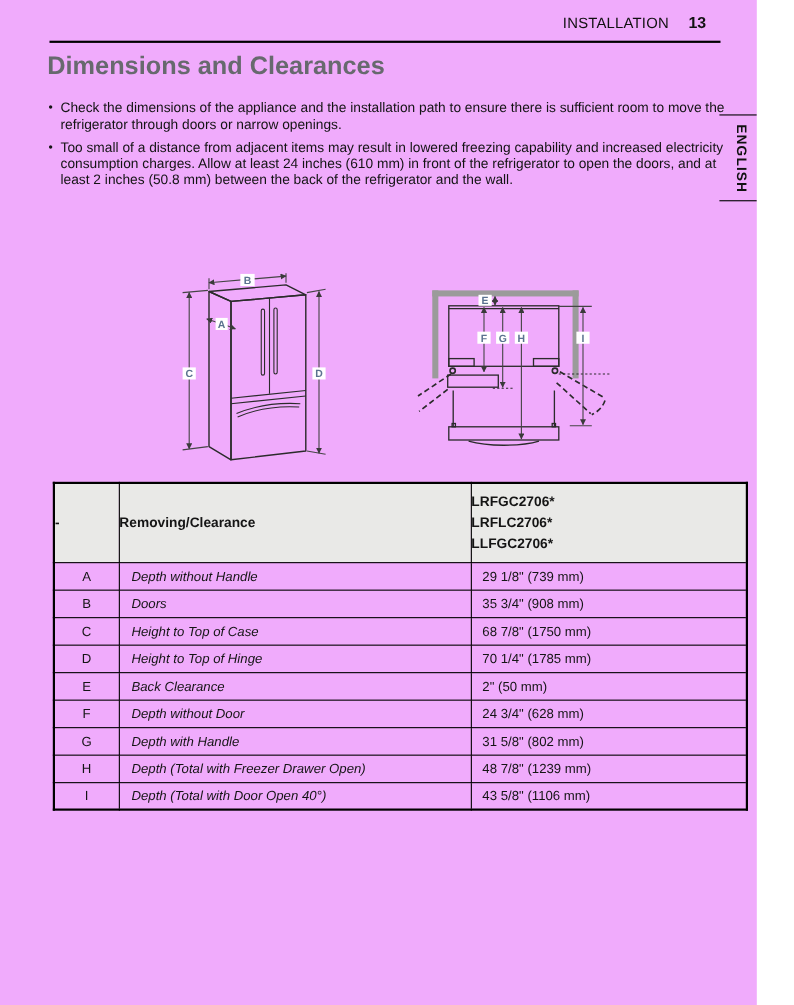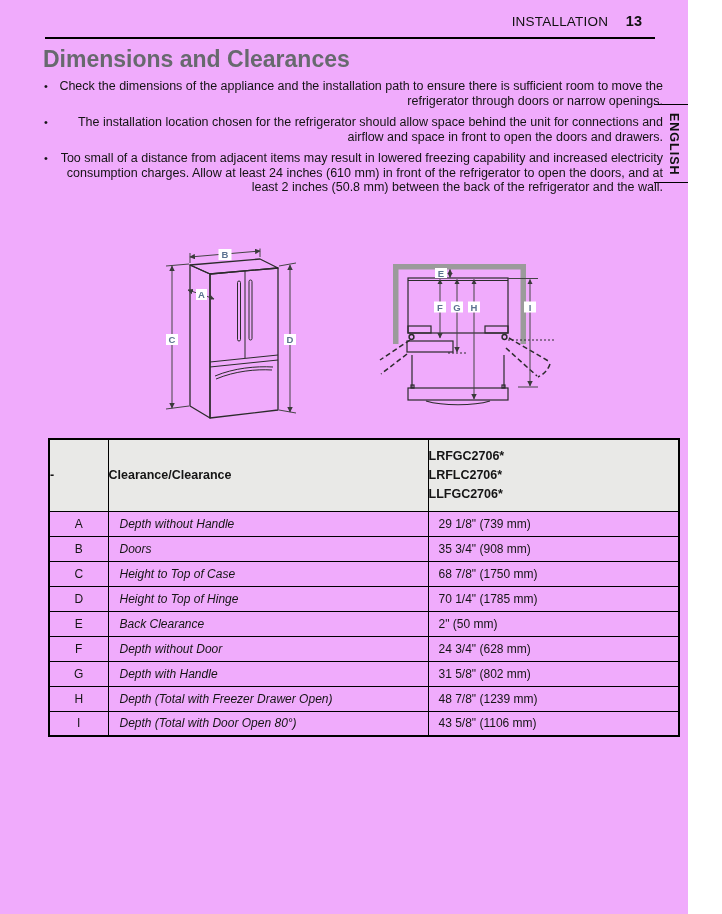--- a/index.html
+++ b/index.html
@@ -17,21 +17,21 @@
   
   .lang-line-top, .lang-line-bottom { position:absolute; right:0; width:34px; height:1px; background:#000; }
   .lang-line-top { top:104px; }
   .lang-line-bottom { top:182px; }
   .lang-text { position:absolute; top:112px; right:7px; height:64px;
                writing-mode:vertical-rl; font-size:12.5px; font-weight:bold;
                letter-spacing:1px; color:#111; text-align:center; }
   
   .title { position:absolute; top:46px; left:43px; font-size:23px; font-weight:bold; color:#67696e; }
   
-  .bullets { position:absolute; top:79px; left:43px; width:620px; list-style:none;text-align:right; }
+  .bullets { position:absolute; top:91px; left:43px; width:620px; list-style:none; }
   .bullets li { position:relative; padding-left:12px; font-size:12.5px; line-height:14.5px;
                 margin-bottom:7px; color:#141414; }
   .bullets li::before { content:"•"; position:absolute; left:1px; top:0; font-size:11px; }
   
   .diagram { position:absolute; }
   .diagram-front { left:160px; top:248px; width:160px; height:190px; }
   .diagram-top { left:378px; top:252px; width:190px; height:168px; }
   svg { display:block; }
   svg text.dim-label { font-family:"Liberation Sans", sans-serif; font-size:9.5px;
                        font-weight:bold; fill:#5b7290; text-anchor:middle; }
@@ -62,21 +62,20 @@
   <div class="header-rule"></div>
 
   <div class="lang-line-top"></div>
   <div class="lang-text">ENGLISH</div>
   <div class="lang-line-bottom"></div>
 
   <div class="title">Dimensions and Clearances</div>
 
   <ul class="bullets">
     <li>Check the dimensions of the appliance and the installation path to ensure there is sufficient room to move the refrigerator through doors or narrow openings.</li>
-    <li>The installation location chosen for the refrigerator should allow space behind the unit for connections and airflow and space in front to open the doors and drawers.</li>
     <li>Too small of a distance from adjacent items may result in lowered freezing capability and increased electricity consumption charges. Allow at least 24 inches (610 mm) in front of the refrigerator to open the doors, and at least 2 inches (50.8 mm) between the back of the refrigerator and the wall.</li>
   </ul>
 
   <div class="diagram diagram-front">
     <svg width="160" height="190" viewBox="0 0 160 190">
       <defs>
         <marker id="ah" viewBox="0 0 10 10" refX="9" refY="5" markerWidth="5.5" markerHeight="5.5" orient="auto-start-reverse">
           <path d="M0,0 L10,5 L0,10 z" fill="#3a3a3a"></path>
         </marker>
       </defs>
@@ -179,21 +178,21 @@
 
   <table class="dims">
     <colgroup>
         <col class="c1">
         <col class="c2">
         <col class="c3">
       </colgroup>
     <thead>
       <tr>
         <th>-</th>
-        <th>Clearance/Clearance</th>
+        <th>Removing/Clearance</th>
         <th>
           <div class="model-line">LRFGC2706*</div>
           <div class="model-line">LRFLC2706*</div>
           <div class="model-line">LLFGC2706*</div>
         </th>
       </tr>
     </thead>
     <tbody>
       <tr>
           <td class="key">A</td>
@@ -230,19 +229,19 @@
           <td class="label">Depth with Handle</td>
           <td class="value">31 5/8" (802 mm)</td>
         </tr>
       <tr>
           <td class="key">H</td>
           <td class="label">Depth (Total with Freezer Drawer Open)</td>
           <td class="value">48 7/8" (1239 mm)</td>
         </tr>
       <tr>
           <td class="key">I</td>
-          <td class="label">Depth (Total with Door Open 80°)</td>
+          <td class="label">Depth (Total with Door Open 40°)</td>
           <td class="value">43 5/8" (1106 mm)</td>
         </tr>
     </tbody>
   </table>
 
 </div>
 
 </body></html>

